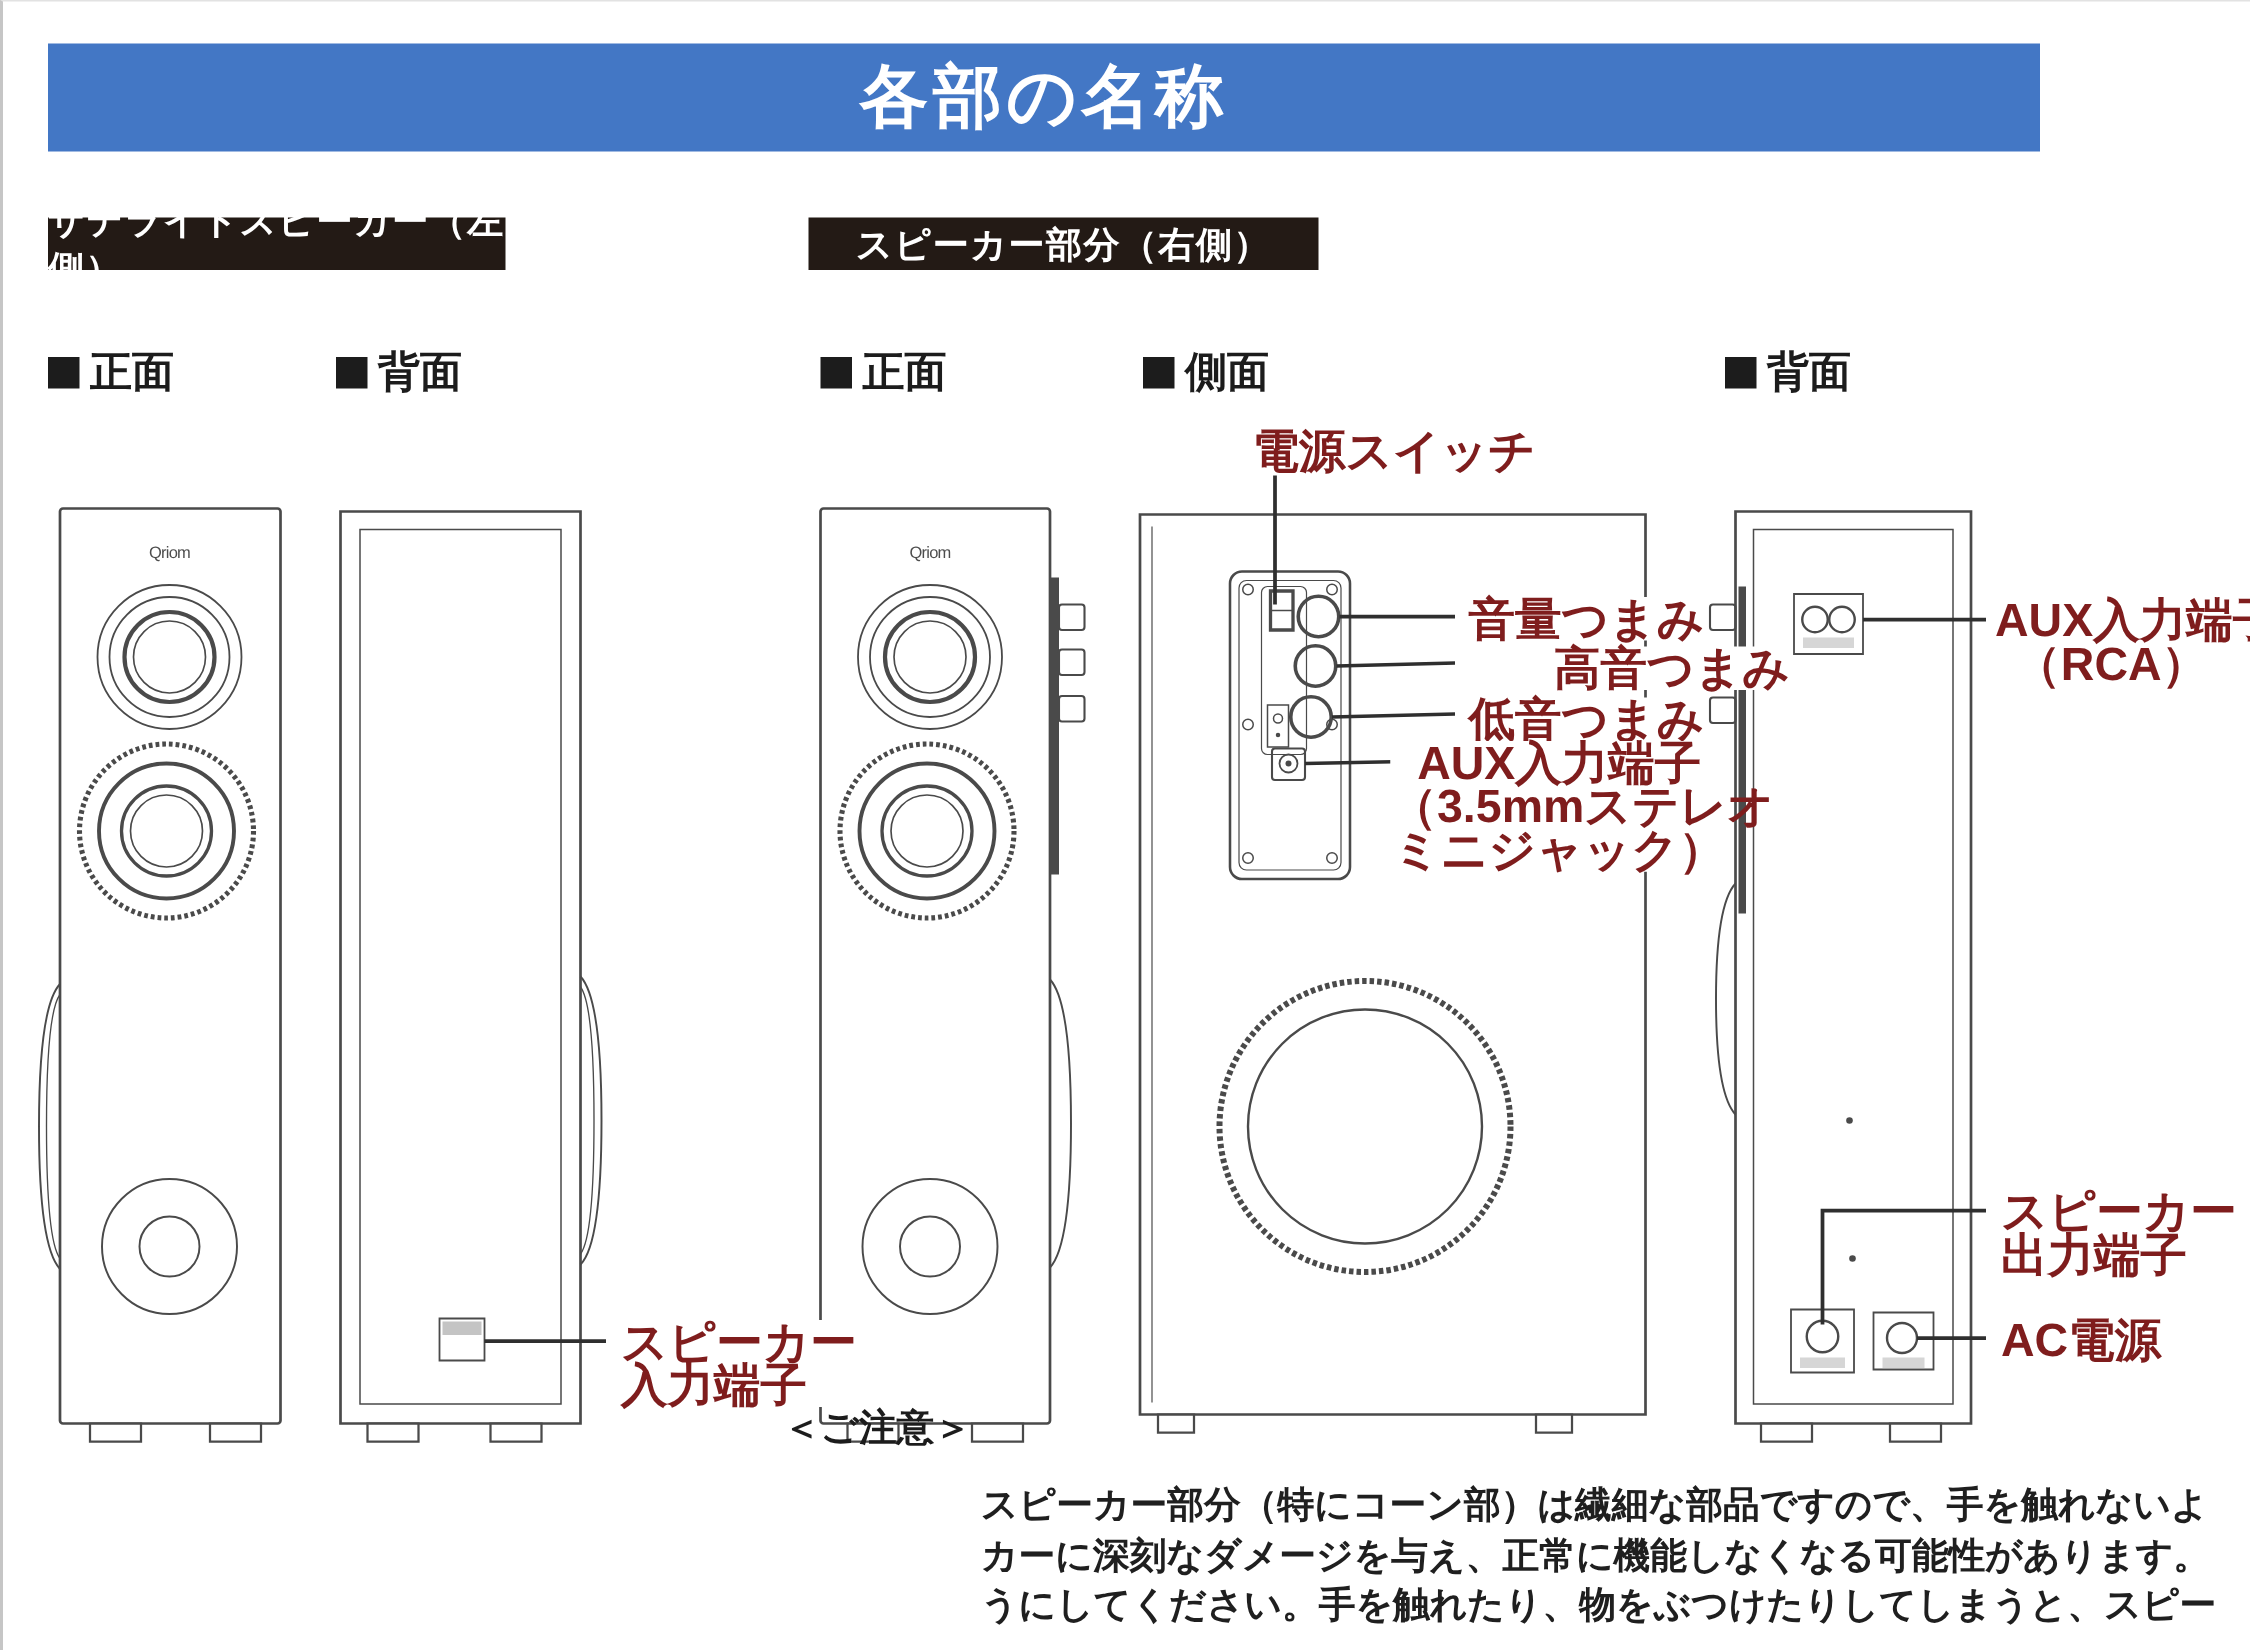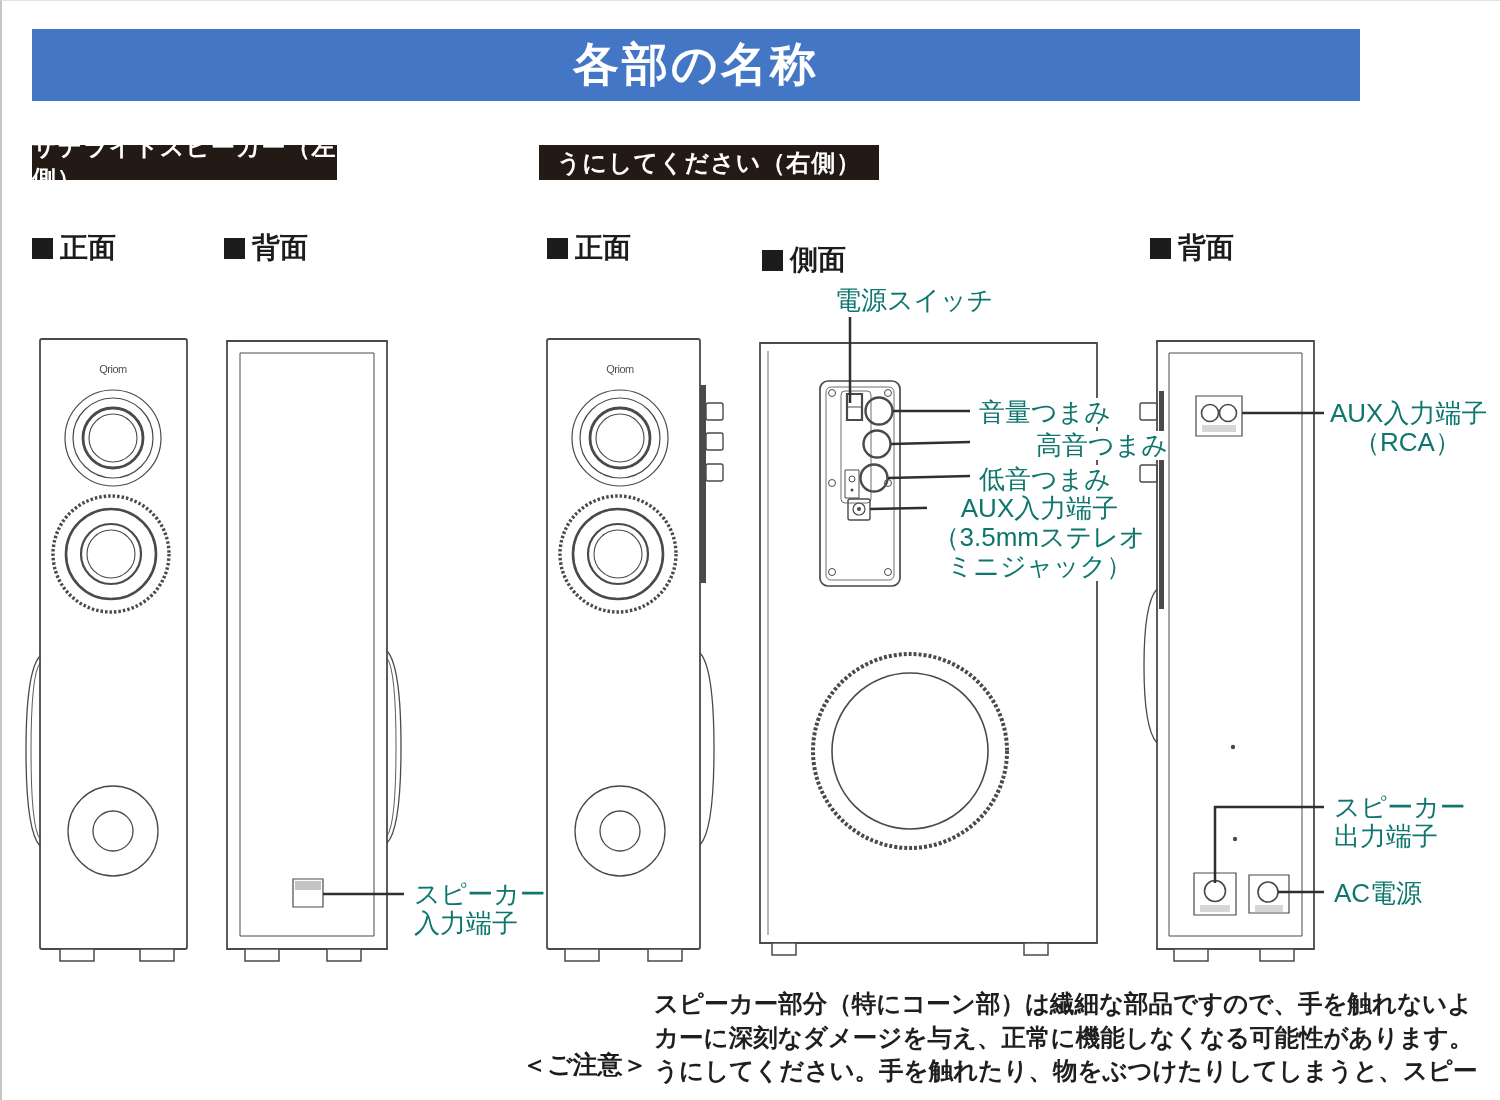--- a/index.html
+++ b/index.html
@@ -14,21 +14,21 @@
     left:30px;top:28px;width:1328px;height:72px;background:#4377c5;
     display:flex;align-items:center;justify-content:center;
   }
   .header .title{color:#fff;font-size:46px;font-weight:700;letter-spacing:3px;}
   .bar{
     background:#231a15;color:#fff;font-weight:700;font-size:24px;height:35px;
     display:flex;align-items:center;justify-content:center;letter-spacing:1px;
   }
   .view-label{display:flex;align-items:center;gap:7px;font-size:28px;font-weight:700;color:#1c1c1c;}
   .sq{width:21px;height:21px;background:#1c1c1c;flex:0 0 auto;}
-  .co{font-weight:400;font-size:26px;color:#0f766e;white-space:nowrap;line-height:29px;background:#fff;}
+  .co{font-weight:700;font-size:31px;color:#7f1d1d;white-space:nowrap;line-height:29px;background:#fff;}
   .co.center{text-align:center;}
   .co div{background:#fff;}
   .logo{font-size:11px;font-weight:400;color:#2e2e2e;text-align:center;letter-spacing:-0.5px;opacity:.85;}
   .note-label{font-size:25px;font-weight:700;white-space:nowrap;}
   .note-body{font-size:24.5px;font-weight:700;line-height:33.5px;white-space:nowrap;color:#1f1f1f;}
   svg{position:absolute;left:0;top:0;}
   svg *{vector-effect:non-scaling-stroke;}
 </style>
 </head>
 <body>
@@ -189,36 +189,36 @@
   </svg>
 
   <div class="abs header">
     <span class="title">各部の名称</span>
   </div>
 
   <div class="abs bar" style="left:30px;top:144px;width:305px;">
     <span>サテライトスピーカー（左側）</span>
   </div>
   <div class="abs bar" style="left:537px;top:144px;width:340px;">
-    <span>うにしてください（右側）</span>
+    <span>スピーカー部分（右側）</span>
   </div>
 
   <div class="abs view-label" style="left:30px;top:228px;">
     <span class="sq"></span>
     <span>正面</span>
   </div>
   <div class="abs view-label" style="left:222px;top:228px;">
     <span class="sq"></span>
     <span>背面</span>
   </div>
   <div class="abs view-label" style="left:545px;top:228px;">
     <span class="sq"></span>
     <span>正面</span>
   </div>
-  <div class="abs view-label" style="left:760px;top:240px;">
+  <div class="abs view-label" style="left:760px;top:228px;">
     <span class="sq"></span>
     <span>側面</span>
   </div>
   <div class="abs view-label" style="left:1148px;top:228px;">
     <span class="sq"></span>
     <span>背面</span>
   </div>
 
   <div class="abs logo" style="left:86px;top:362px;width:50px;">Qriom</div>
   <div class="abs logo" style="left:593px;top:362px;width:50px;">Qriom</div>
@@ -244,20 +244,20 @@
     <div>入力端子</div>
   </div>
 
   <div class="abs co" style="left:1332px;top:792px;">
     <div>スピーカー</div>
     <div>出力端子</div>
   </div>
 
   <div class="abs co" style="left:1332px;top:878px;">AC電源</div>
 
-  <div class="abs note-label" style="left:520px;top:1047px;">＜ご注意＞</div>
+  <div class="abs note-label" style="left:520px;top:934px;">＜ご注意＞</div>
   <div class="abs note-body" style="left:652px;top:986px;">
     <div>スピーカー部分（特にコーン部）は繊細な部品ですので、手を触れないよ</div>
     <div>カーに深刻なダメージを与え、正常に機能しなくなる可能性があります。</div>
     <div>うにしてください。手を触れたり、物をぶつけたりしてしまうと、スピー</div>
   </div>
 
 </div>
 
 </body></html>

